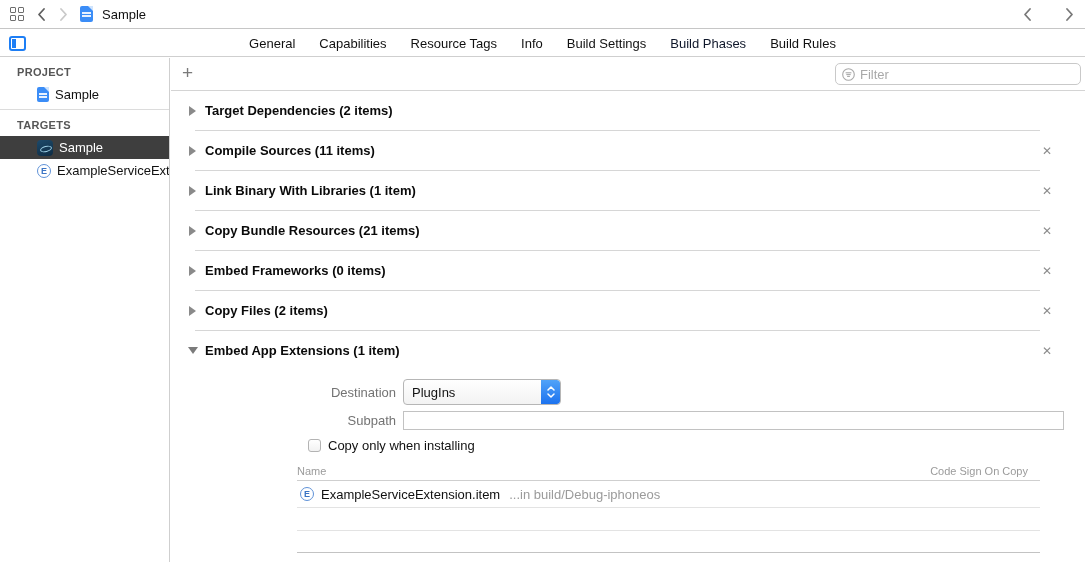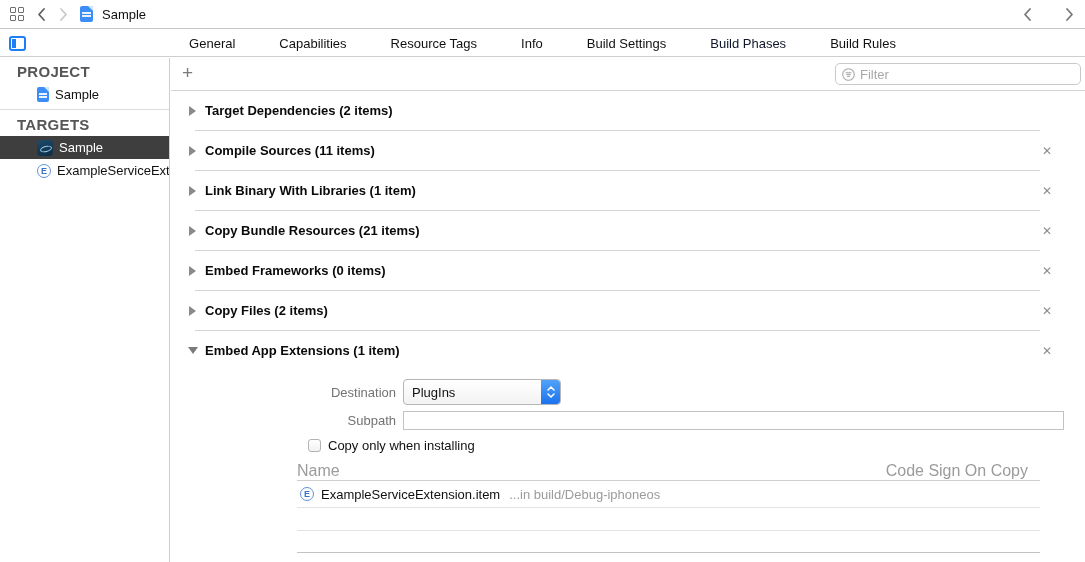--- a/index.html
+++ b/index.html
@@ -22,27 +22,27 @@
   .doc-icon::before { content:""; position:absolute; left:2px; right:2px; top:6px; height:1.5px; background:#e8f2ff; box-shadow:0 3px 0 #e8f2ff; }
   .tb-title { font-size:13px; color:#111; margin-left:-2px; }
   .warn-badge { position:relative; width:17px; height:15px; }
   .warn-tri { width:17px; height:15px; background:#f7b500; clip-path:polygon(50% 0,100% 100%,0 100%); border-radius:2px; }
   .warn-badge i { position:absolute; left:0; right:0; top:3px; text-align:center; color:#fff; font-style:normal; font-weight:bold; font-size:10px; line-height:11px; }
 
   
   .tabbar { position:absolute; top:30px; left:0; right:0; height:27px; background:#fff; border-bottom:1px solid #cfcfcf; display:flex; align-items:center; }
   .sidebar-toggle { position:absolute; left:9px; top:6px; width:17px; height:15px; border:2px solid #1d7ef5; border-radius:3px; }
   .sidebar-toggle::before { content:""; position:absolute; left:1px; top:1px; bottom:1px; width:4px; background:#1d7ef5; }
-  .tabs { flex:1; display:flex; justify-content:center; gap:44px; }
+  .tabs { flex:1; display:flex; justify-content:center; gap:24px; }
   .tab { color:#111; cursor:default; }
   .tab.active { color:#0f172a; }
 
   
   .sidebar { position:absolute; top:58px; left:0; width:170px; bottom:0; background:#fff; border-right:1px solid #cfcfcf; padding-top:3px; }
-  .sb-header { height:22px; line-height:22px; padding-left:17px; font-size:15px; font-weight:bold; color:#565656; letter-spacing:.3px; }
+  .sb-header { height:22px; line-height:22px; padding-left:17px; font-size:11px; font-weight:bold; color:#565656; letter-spacing:.3px; }
   .sb-item { height:23px; display:flex; align-items:center; padding-left:37px; gap:6px; }
   .sb-item .label { font-size:13px; color:#111; white-space:nowrap; overflow:hidden; }
   .sb-divider { border-top:1px solid #dcdcdc; margin:3px 0 4px 0; }
   .sb-item.selected { background:#3e3e3e; }
   .sb-item.selected .label { color:#fff; }
   .target-icon { width:16px; height:16px; border-radius:4px; background:linear-gradient(160deg,#1d4a6b,#0e2c44); position:relative; flex:none; }
   .target-icon::after { content:""; position:absolute; left:3px; top:6px; width:10px; height:4px; border:1.3px solid #9fd2e8; border-radius:50%; transform:rotate(-14deg); }
   .e-badge { width:14px; height:14px; border-radius:50%; border:1px solid #5f92d8; color:#3b74c4; font-size:9px; font-weight:bold; display:flex; align-items:center; justify-content:center; flex:none; background:#fff; }
   .doc-icon.small { width:12px; height:15px; flex:none; }
 
@@ -73,21 +73,21 @@
   .stepper svg { display:block; }
   .text-field { margin-left:7px; width:661px; height:19px; border:1px solid #c2c2c2; background:#fff; font-family:inherit; font-size:13px; padding:0 4px; outline:none; }
   .row-dest { margin-bottom:6px; }
   .row-sub { margin-bottom:8px; }
   .checkbox-row { margin-left:137px; display:flex; align-items:center; gap:7px; height:15px; margin-bottom:9px; }
   .checkbox { width:13px; height:13px; border:1px solid #b3b3b3; border-radius:3px; background:linear-gradient(#ffffff,#f2f2f2); flex:none; }
   .checkbox-label { font-size:13px; color:#111; }
 
   .etable { margin-left:126px; width:743px; }
   .etable-head { display:flex; justify-content:space-between; align-items:center; height:18px; padding-right:12px; }
-  .col-header { font-size:16px; color:#9b9b9b; }
+  .col-header { font-size:11px; color:#9b9b9b; }
   .etable-divider { border-top:1px solid #cfcfcf; }
   .etable-divider.light { border-top-color:#e3e3e3; }
   .etable-divider.strong { border-top-color:#c3c3c3; }
   .etable-row { height:26px; display:flex; align-items:center; gap:7px; padding-left:3px; }
   .erow-name { font-size:13px; color:#111; }
   .erow-loc { font-size:13px; color:#9b9b9b; margin-left:2px; }
   .spacer22 { height:22px; }
   .spacer21 { height:21px; }
   .table-btns { margin-left:4px; margin-top:5px; display:flex; align-items:center; gap:13px; }
   .btn-add { font-size:18px; color:#4f4f4f; font-weight:300; }

